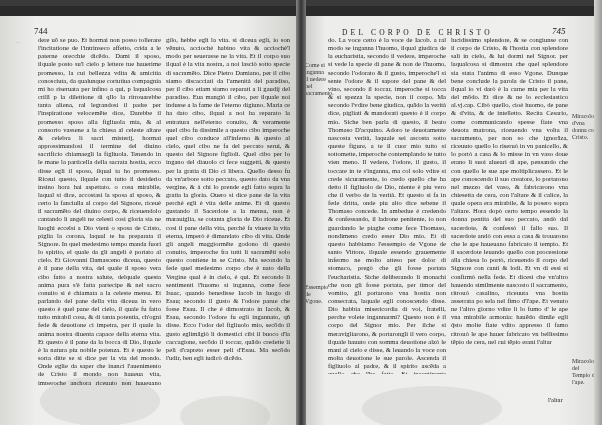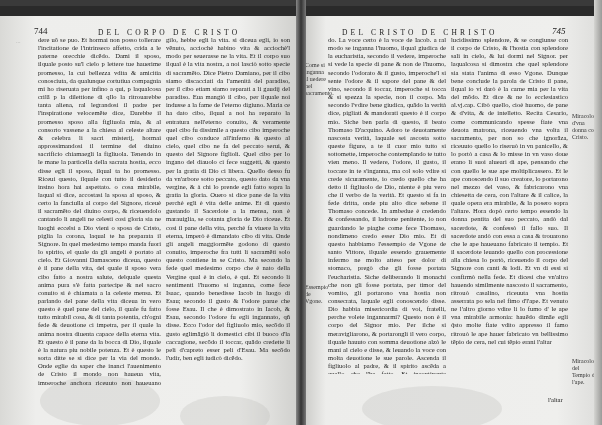--- a/index.html
+++ b/index.html
@@ -35,33 +35,32 @@
 </head>
 <body>
 
 <div class="spread">
   <div class="topshadow"></div>
 
   <div class="page left">
     <div class="stain" style="left:40px;top:360px;width:120px;height:50px;"></div>
     <div class="stain" style="left:180px;top:380px;width:90px;height:40px;"></div>
     <span class="folio" style="left:34px;">744</span>
-    <span class="runhead" style="left:98px;">DEL CORPO DE CRISTO</span>
     <div class="marg faint" style="left:16px;top:22px;">...</div>
     <div class="col" style="left:38px;top:20px;width:123px;height:349px;">
       <p>dere uõ se puo. Et hormai non posso tollerare l'incitatione de l'intrinseco affetto, crida a le paterne orecchie dicēdo. Dami il sposo, ilquale posto su'l cielo p lettere tue hauerime promesso, la cui bellezza vdita &amp; amicitia conosciuta, da qualunque cortutiua compagnia mi ho riseruata per infino a qui, p laqualcosa crilā p la dilettione di qllo la ritrouarebbe tanta aliena, ral legrandosi il padre per l'inspiratione velocemēte dice, Darebbe il promesso sposo alla figliuola mia, &amp; al consorto vassene a la chiesa al celeste altare &amp; celebra li sacri misterij, hormai approssimandosi il termine del diuino sacrificio chiamaegli la figliuola. Tenendo in le mane la particella della sacrata hostia, ecco disse egli il sposo, ilqual ta ho promesso. Riceui questo, ilquale con tutto il desiderio insino hora hai aspettato. o cosa mirabile, laqual si dice, accostasi la sposa al sposo, &amp; certo la fanciulla al corpo del Signore, riceuè il sacramēto del diuino corpo, &amp; riceuendolo cantando li angeli ne celesti cosi gloria sia ne luoghi eccelsi a Dio vieni o sposa de Cristo, piglia la corona, laqual te ha preparata il Signore. In quel medesimo tempo manda fuori lo spirito, el quale da gli angeli è portato al cielo. Et Giovanni Damasceno diceua, questo è il pane della vita, del quale il sposo vera cibo fatto a nostra salute, delquale questa anima pura s'è fatta partecipe &amp; nel sacro conuito si è chiamata a la celeste mensa. Et parlando del pane della vita diceua in vero questo è quel pane del cielo, il quale fu fatto tutto mirabil cosa, &amp; di tanta potentia, ch'ogni fede &amp; deuotione ci impetra, per il quale la anima nostra diuenta capace della eterna vita. Et questo è il pane da la bocca di Dio, ilquale è la natura piu nobile potenza. Et è questo le sorta ditte se si dice per la via del mondo. Onde eglie da saper che inanci l'auenimento de Cristo il mondo non haueua vita, imperoche anchora riceuuto non haueuano quello, ilqual dice. Sō la via verità &amp; vita, ma dopoi l'auenimento de</p>
     </div>
     <div class="col" style="left:166px;top:20px;width:124px;height:358px;">
       <p>gilo, hebbe egli la vita. si diceua egli, io son vēnuto, acciochè habino vita &amp; acciochè'l modo per seuerasse ne la vita. Et il corpo suo ilqual è la vita nostra, a noi lasciò sotto specie di sacramēto. Dice Pietro Damiano, per il cibo siamo discacciati da l'amenità del paradiso, per il cibo etiam siamo reparati a li gaudij del paradiso. Eua mangiò il cibo, per ilquale noi indusse a la fame de l'eterno digiuno. Maria ce ha dato cibo, ilqual a noi ha reparato la entratura nell'eterno conuito, &amp; veramente quel cibo fu dissimile a questo cibo imperoche quel cibo conduce all'inferno &amp; questo al cielo, quel cibo ne fa del peccato serui, &amp; questo del Signore figlioli. Quel cibo per lo ingano del diauolo ci fece suggetti, &amp; questo per la gratia di Dio ci libera. Quello desso fu da vn'arbore sotto peccato, questo dato da vna vergine, &amp; à chi lo prende egli fatto sopra la gratia la gloria. Ouero si dice pane de la vita perchè egli è vita delle anime. Et di questo gustando il Sacerdote a la mensa, non è marauiglia, se cotanta gloria de Dio riceue. Et cosi il pane della vita, perchè fa viuere la vita eterna, imperò è dimandato cibo di vita. Onde gli angeli maggiormēte godono di questo conuito, imperoche fra tutti li sacramēti solo questo contiene in se Cristo. Ma secondo la fede quel medesimo corpo che è nato della Vergine qual è in cielo, è qui. Et secondo li sentimenti l'huomo si inganna, come fece Isaac, quando benedisse Iacob in luogo di Esau; secondo il gusto &amp; l'odore parue che fosse Esau. Il che è dimostrato in Iacob, &amp; Esau, secondo l'odore fu egli ingannato, qñ disse. Ecco l'odor del figliuolo mio, secōdo il gusto eglimāgiò li domestici cibi il buoco d'la caccagione, secōdo il toccar, quādo credette li peli d'capreto esser peli d'Esau. Ma secōdo l'udir, ben egli iudicò dicēdo.</p>
     </div>
   </div>
 
   <div class="page right">
     <div class="stain" style="left:60px;top:370px;width:140px;height:45px;"></div>
-    <span class="runhead" style="left:40px;">DEL CRISTO DE CHRISTO</span>
+    <span class="runhead" style="left:40px;">DEL CORPO DE CHRISTO</span>
     <span class="folio" style="left:250px;font-style:italic;">745</span>
 
     <div class="marg" style="left:3px;top:46px;width:22px;">Come si inganna il uedere nel sacramento.</div>
     <div class="marg" style="left:3px;top:268px;width:22px;">Essempio de Vgone.</div>
 
     <div class="col" style="left:26px;top:20px;width:118px;height:338px;">
       <p>do. La voce certo è la voce de Iacob. a ral modo se inganna l'huomo, ilqual giudica de la eucharistia, secondo il vedere, imperoche si vede la specie di pane &amp; non de l'huomo, secondo l'odorato &amp; il gusto, imperoche'l si sente l'odore &amp; il sapore del pane &amp; del vino, secondo il toccar, imperoche si tocca &amp; si spezza la specie, non il corpo. Ma secondo l'vdire bene giudica, quādo la verità dice, pigliati &amp; mandorati questo è il corpo mio. Siche ben parla di questo, il beato Thomaso D'acquino. Adoro te deuotamente nascosta verità, laquale sei ascosta sotto queste figure, a te il cuor mio tutto si sottomette, imperoche contemplando te tutto vien meno. Il vedere, l'odore, il gusto, il toccare in te s'inganna, ma col solo vdire si crede sicuramente, io credo quello che ha detto il figliuolo de Dio, niente è piu vero che il verbo de la verità. Et questo si fa in fede dritta, onde piu alto dice sebene il Thomaso concede. In ambedue è credendo &amp; confessando, il ladrone penitente, io non guardando le piaghe come fece Thomaso, nondimeno credo esser Dio mio. Et di questo habbiamo l'essempio de Vgone de santo Vittore, ilquale essendo grauemente infermo ne molto atteso per dolor di stomaco, pregò che gli fosse portata l'eucharistia. Siche deliberando li monachi che non gli fosse portata, per timor del vomito, gli portarono vna hostia non consecrata, laquale egli conoscendo disse. Dio habbia misericordia di voi, fratelli, perche volete ingannarmi? Questo non è il corpo del Signor mio. Per ilche si meravigliarono, &amp; portarongli il vero corpo, ilquale hauuto con somma deuotione alzò le mani al cielo e disse, &amp; leuando la voce con molta deuotione le sue parole. Ascenda il figliuolo al padre, &amp; il spirito ascēda a quello che l'ha fatto. Et incontinente vedendo tutti li circonstanti. Fu veduto da la bocca sua vscire cō</p>
     </div>
     <div class="col" style="left:149px;top:20px;width:117px;height:346px;">
       <p>lucidissimo splendore, &amp; se congiunse con il corpo de Cristo, &amp; l'hostia con splendore salì in cielo, &amp; lui dormì nel Signor. per laqualcosa si dimostra che quel splendore sia stata l'anima di esso Vgone. Dunque bene conclude la parola de Cristo il pane, ilqual io vi darò è la carne mia per la vita del mōdo. Et dice &amp; ne lo ecclesiastico al.vj.cap. Cibò quello, cioè huomo, de pane &amp; d'vita, &amp; de intelletto. Recita Cesario, come communicando spesse fiate vna deuota matrona, riceuendo vna volta il sacramento, per non so che ignorāza, riceuuto quello lo riseruò in vn panicello, &amp; lo portò a casa &amp; lo misse in vn vaso doue erano li suoi alueari di ape, pensando che con quello le sue ape moltiplicassero. Et le ape conoscendo il suo creatore, lo portarono nel mezzo del vaso, &amp; fabricarono vna chiesetta de cera, con l'altare &amp; il calice, la quale opera era mirabile, &amp; la posero sopra l'altare. Hora dopò certo tempo essendo la donna pentita del suo peccato, andò dal sacerdote, &amp; confessò il fallo suo. Il sacerdote andò con essa a casa &amp; trouarono che le ape haueuano fabricato il tempio. Et il sacerdote leuando quello con processione alla chiesa lo portò, riceuendo il corpo del Signore con canti &amp; lodi. Et vn di essi si confirmò nella fede. Et dicesi che vn'altro hauendo similmente nascosto il sacramento, ritrouò casalino, riceuuta vna hostia asserrata po sela nel fimo d'l'ape. Et venuto ne l'altro giorno vdire li lo fumo d' le ape vna mirabile armonia: hauēdo dimāe egli q̄sto molte fiate vdito appresso il famo ritrouò le ape hauer fabricato vn bellissimo tēpio de cera, nel cui tēpio erani l'altar</p>

